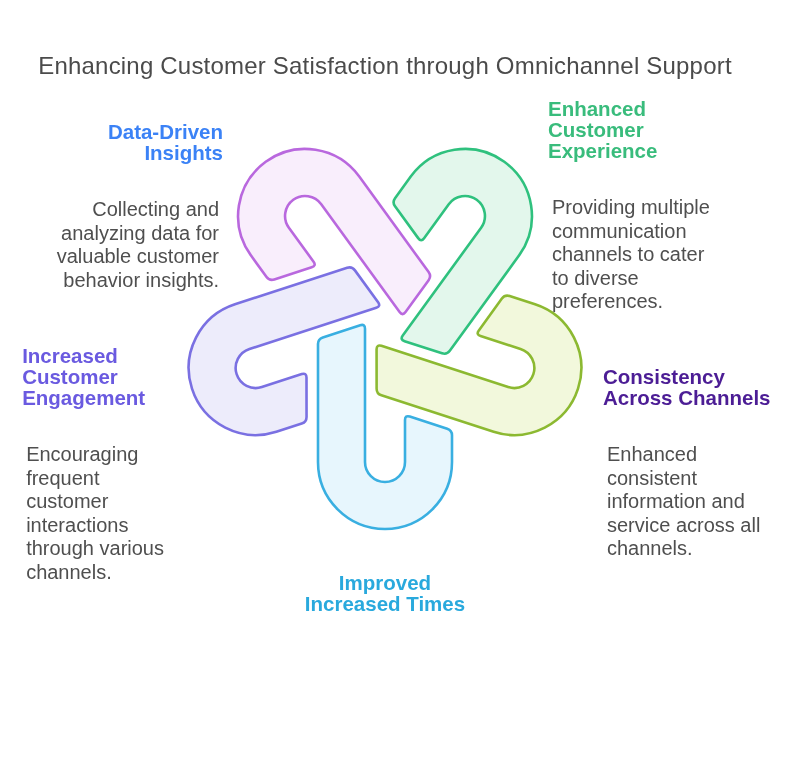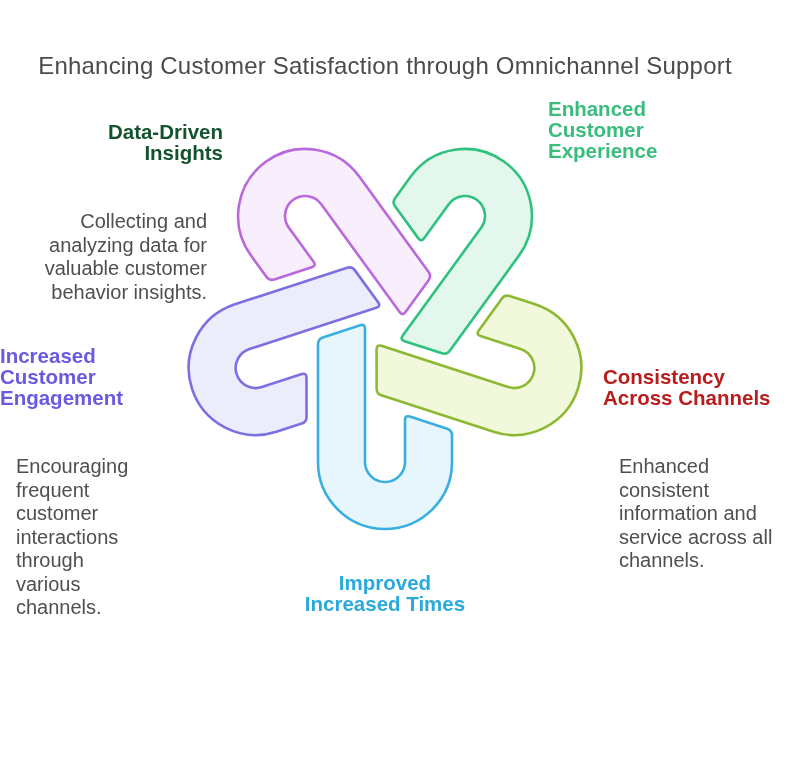--- a/index.html
+++ b/index.html
@@ -21,21 +21,21 @@
     letter-spacing: 0.2px;
   }
   svg.knot { position: absolute; left: 0; top: 0; width: 794px; height: 783px; }
   .sec { position: absolute; white-space: pre-line; }
   .sec h2 {
     font-size: 20.5px; font-weight: 700; line-height: 21px;
     margin: 0 0 13px 0;
   }
   .sec p {
     font-size: 20px; font-weight: 400; line-height: 23.5px;
-    margin: 16px; color: #4f4f4f;
+    margin: 4px; color: #4f4f4f;
   }
   .sec-data-driven   { top: 103px; right: 571px; text-align: right; }
   .sec-enhanced      { top: 80px;  left: 548px;  text-align: left; }
   .sec-consistency   { top: 348px; left: 603px;  text-align: left; }
   .sec-improved      { top: 554px; left: 235px;  width: 300px; text-align: center; }
   .sec-increased     { top: 327px; right: 626px; text-align: left; }
 </style>
 </head>
 <body>
 
@@ -63,36 +63,41 @@
     <g id="knot-arms" stroke-width="2.6" stroke-linejoin="round" stroke-linecap="round">
         <use href="#arm-shape" transform="rotate(0 385 326)" fill="#e7f6fd" stroke="#39afe1"></use>
         <use href="#arm-shape" transform="rotate(-72 385 326)" fill="#f2f8dc" stroke="#8cb931"></use>
         <use href="#arm-shape" transform="rotate(-144 385 326)" fill="#e3f7ec" stroke="#2fc17e"></use>
         <use href="#arm-shape" transform="rotate(-216 385 326)" fill="#f9eefc" stroke="#b968de"></use>
         <use href="#arm-shape" transform="rotate(-288 385 326)" fill="#edecfb" stroke="#7a70e2"></use>
       </g>
   </svg>
 
   <section class="sec sec-data-driven">
-    <h2 style="color: #14532d;">Data-Driven
+    <h2 style="color: #3b82f6;">Data-Driven
 Insights</h2>
     <p>Collecting and
 analyzing data for
 valuable customer
 behavior insights.</p>
   </section>
 
   <section class="sec sec-enhanced">
     <h2 style="color: rgb(57, 188, 124);">Enhanced
 Customer
 Experience</h2>
+    <p>Providing multiple
+communication
+channels to cater
+to diverse
+preferences.</p>
   </section>
 
   <section class="sec sec-consistency">
-    <h2 style="color: #b91c1c;">Consistency
+    <h2 style="color: #4c1d95;">Consistency
 Across Channels</h2>
     <p>Enhanced
 consistent
 information and
 service across all
 channels.</p>
   </section>
 
   <section class="sec sec-improved">
     <h2 style="color: rgb(41, 169, 221);">Improved

